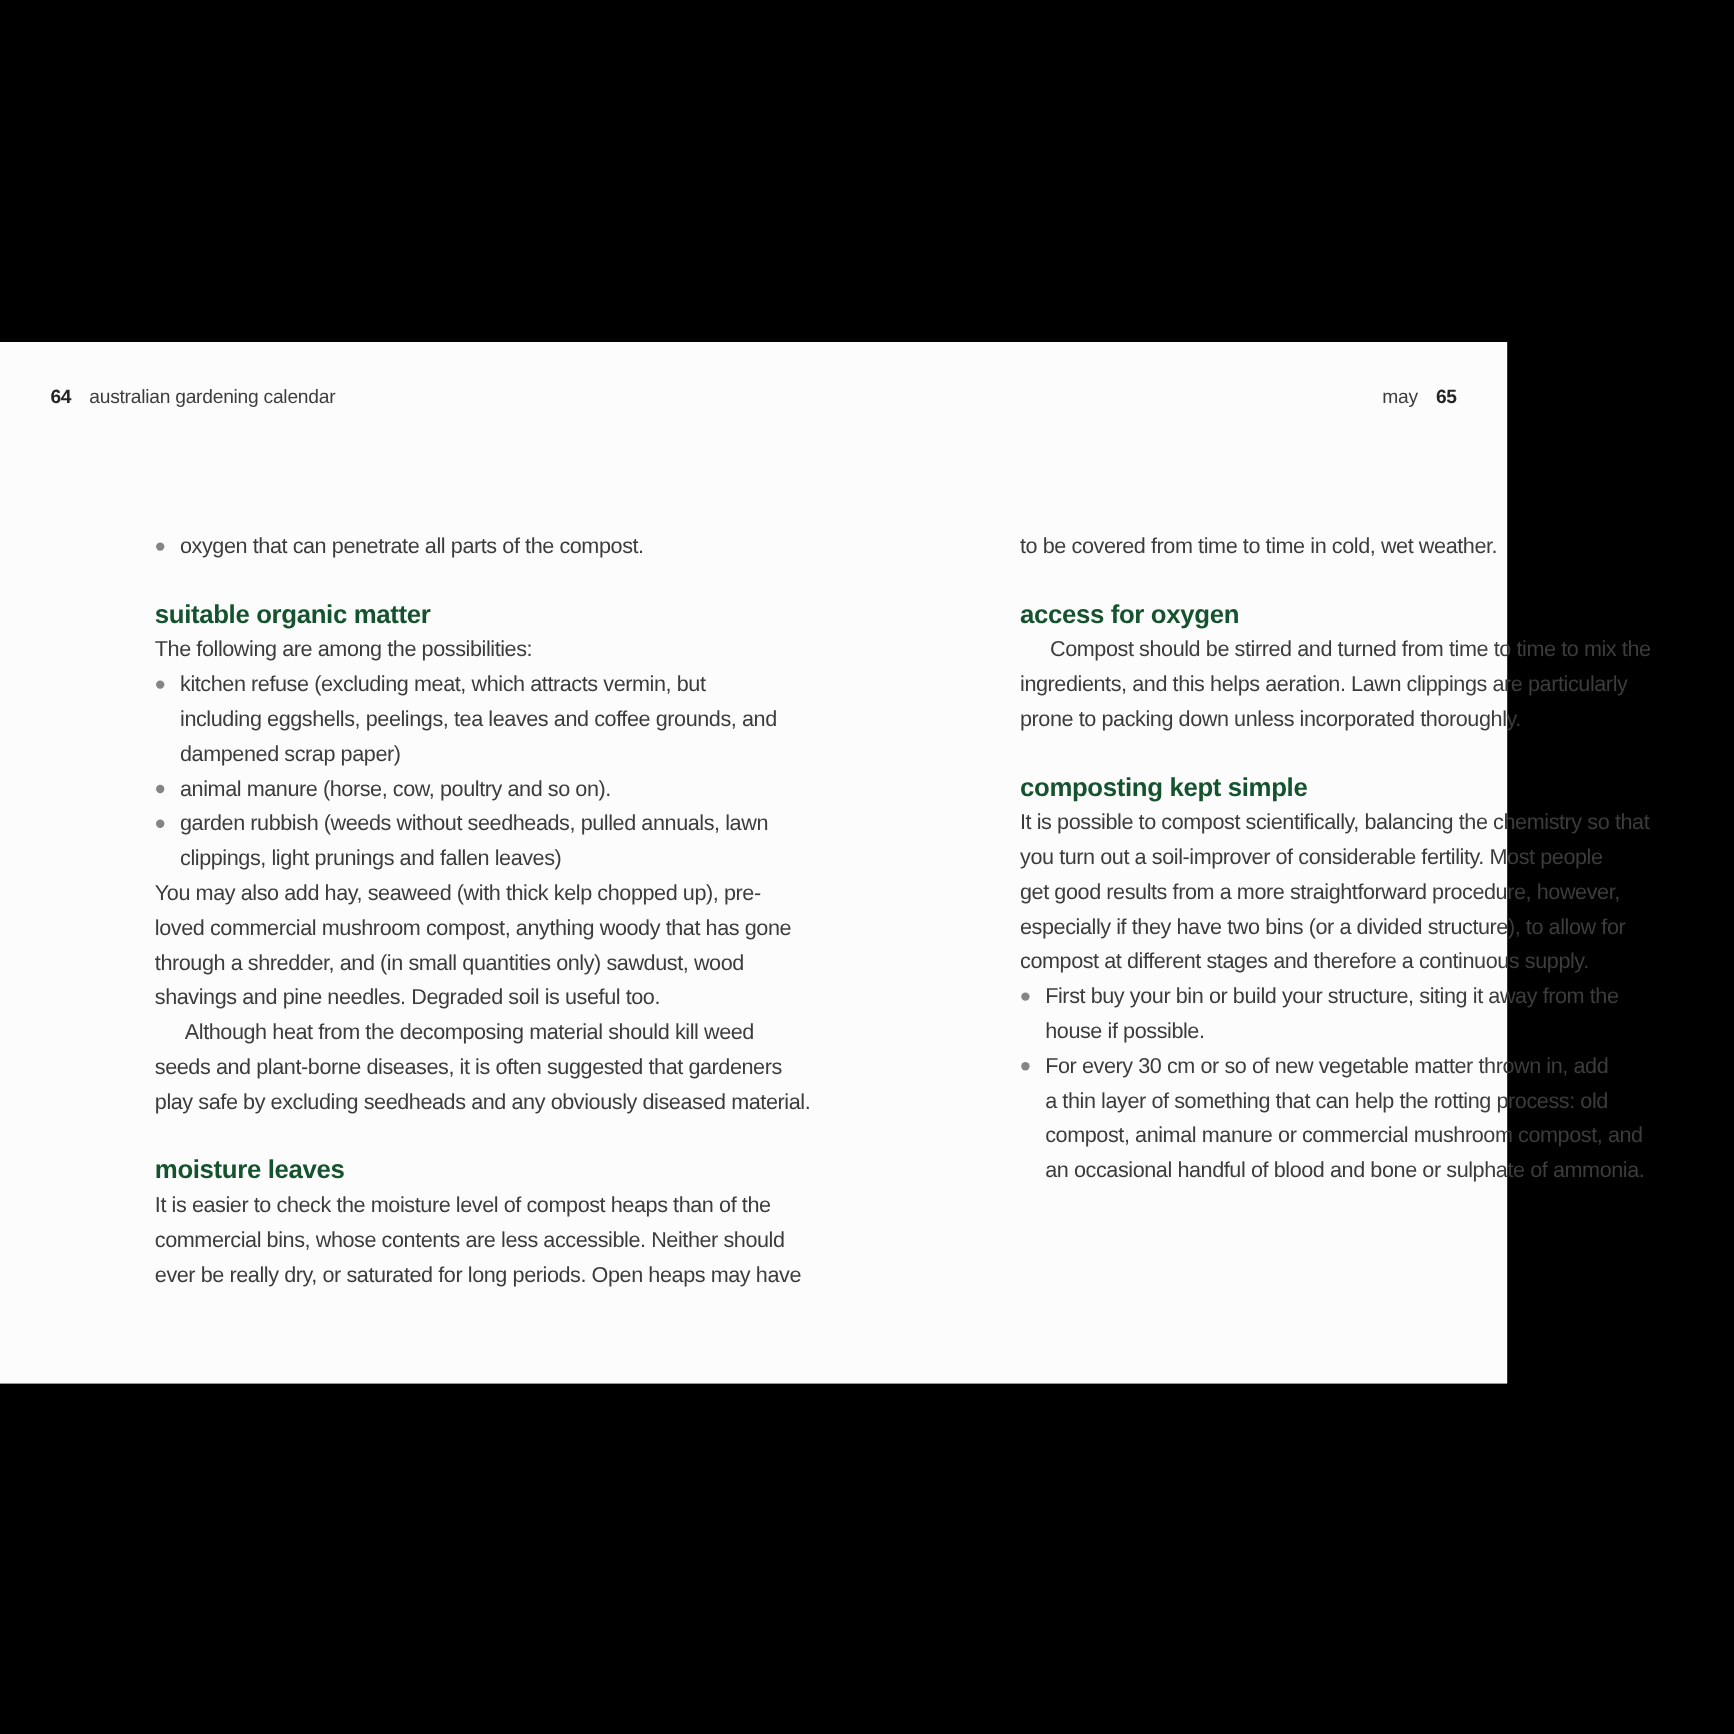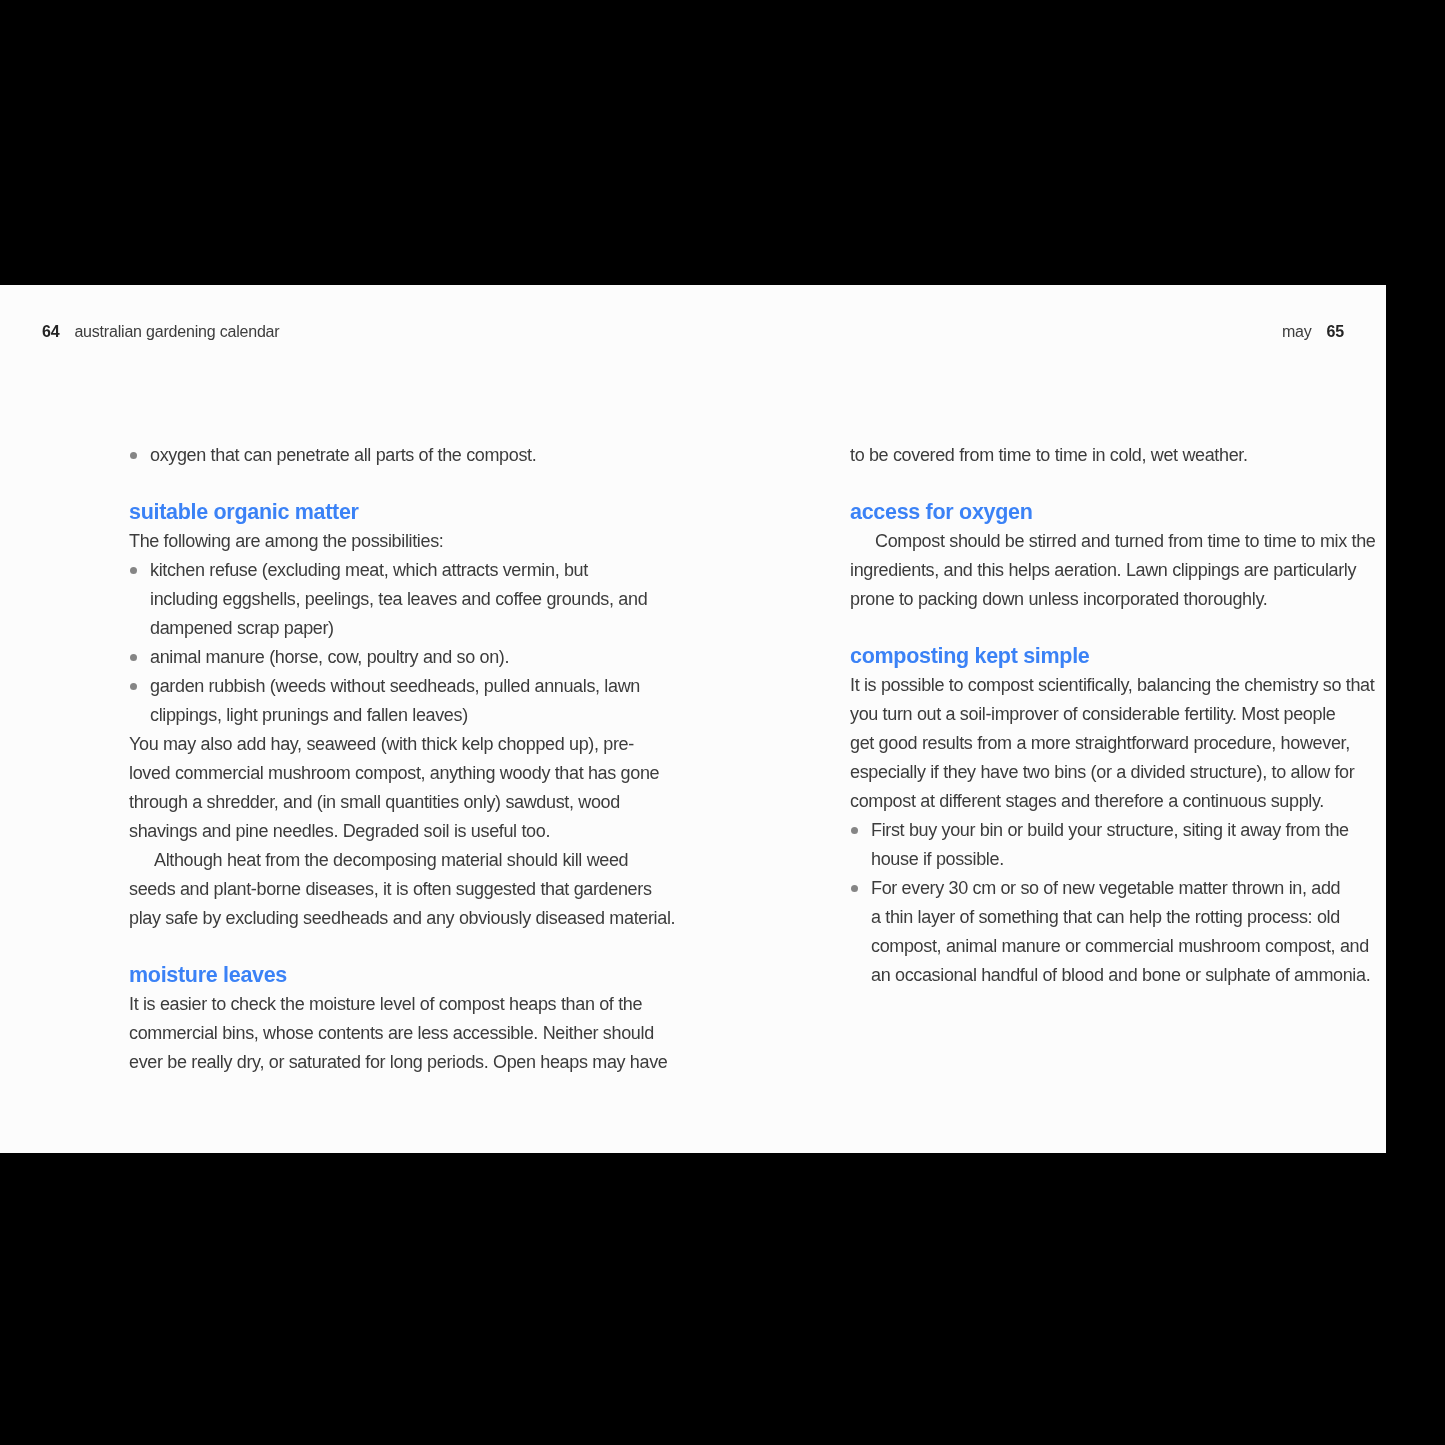--- a/index.html
+++ b/index.html
@@ -14,21 +14,21 @@
   .stage {
     position: relative;
     width: 1445px;
     height: 1445px;
     background: #000;
   }
   .page {
     position: absolute;
     left: 0;
     top: 285px;
-    width: 1386px;
+    width: 1256px;
     height: 868px;
     background: #fcfcfc;
   }
   
   .header-left {
     position: absolute;
     left: 42px;
     top: 38px;
     font-size: 16px;
     line-height: 18px;
@@ -61,21 +61,21 @@
     letter-spacing: -0.35px;
     white-space: pre-line;
     margin-left: 24px;
   }
   .col-left  { left: 105px; width: 620px; }
   .col-right { left: 826px; width: 610px; }
 
   .heading {
     font-weight: bold;
     font-size: 21.5px;
-    color: #3b82f6;
+    color: #14532d;
     letter-spacing: -0.3px;
     margin-top: 28px;
     white-space: pre-line;
   }
   .para { margin: 0; }
   .para.indent { text-indent: 25px; }
 
   .bullet-item { display: flex; }
   .bullet-item .dot {
     flex: 0 0 21px;

